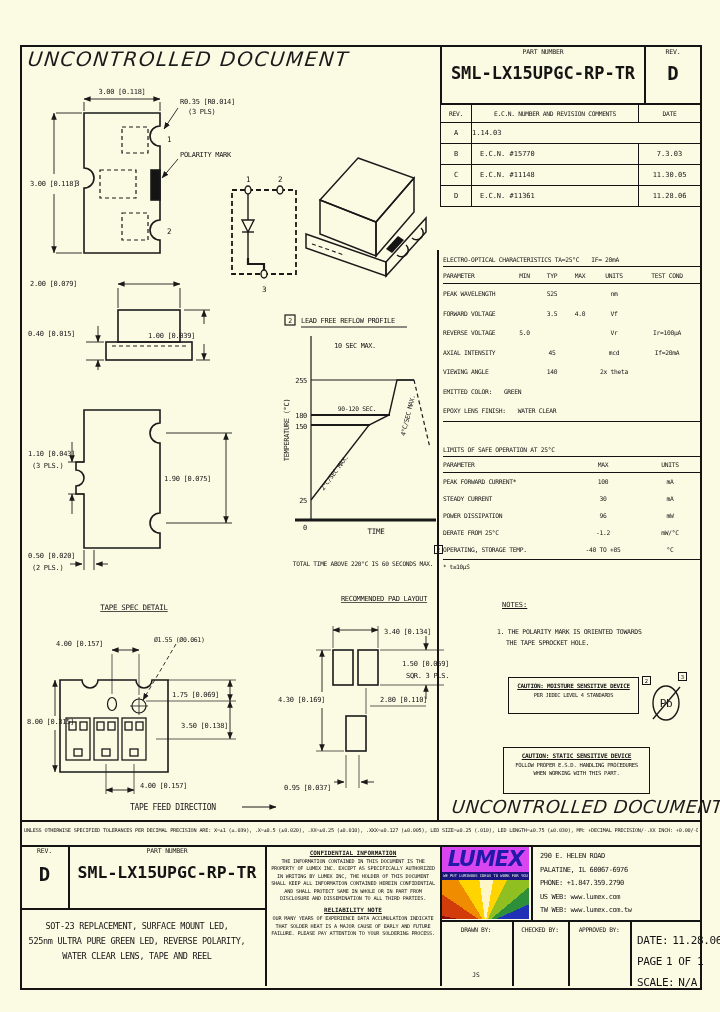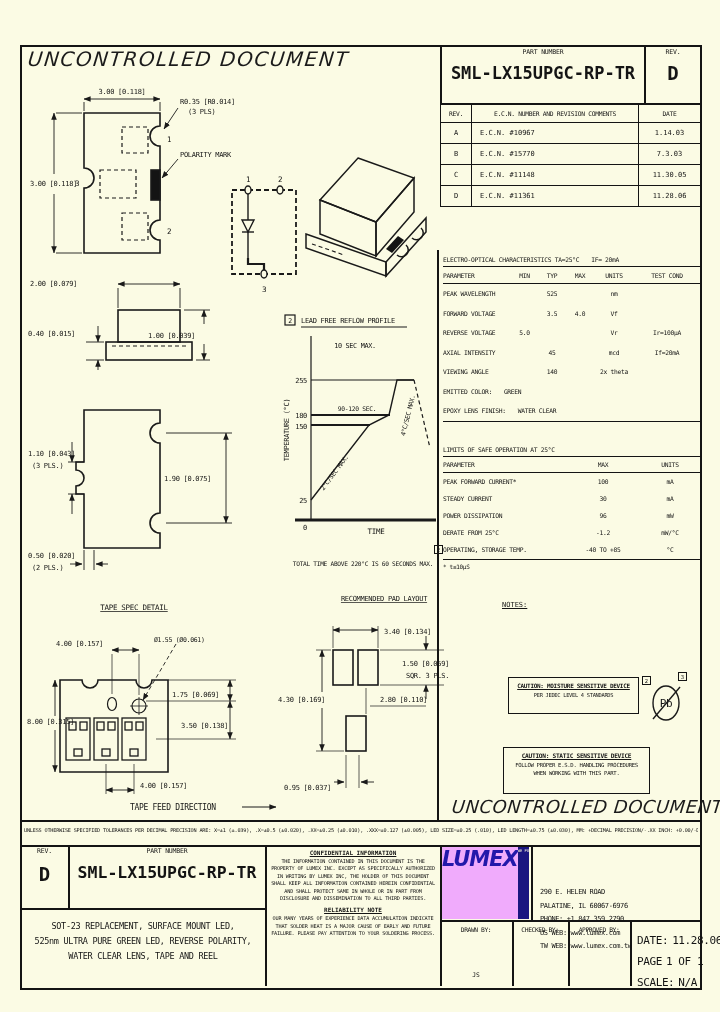--- a/index.html
+++ b/index.html
@@ -67,22 +67,22 @@
   .tb-label{font-size:6.5px;text-align:center;letter-spacing:-0.2px}
   .desc{font-size:8.5px;line-height:15px;text-align:center;padding-top:9px;letter-spacing:-0.3px}
   .conf-t{font-size:6px;font-weight:bold;text-decoration:underline;text-align:center;margin-top:3px}
   .conf-b{font-size:5.2px;line-height:7.4px;text-align:center;padding:2px 4px;letter-spacing:-0.2px}
   .addr{font-size:7px;line-height:13.5px;padding:4px 0 0 6px;letter-spacing:-0.4px;white-space:nowrap}
   .sig-label{font-size:6.3px;text-align:center;padding-top:4px;letter-spacing:-0.4px}
   .sig-val{font-size:6.3px;text-align:center;margin-top:38px}
   .dps{font-size:11px;line-height:21px;padding:8px 0 0 5px;letter-spacing:-0.4px;white-space:nowrap}
   .dps b{font-weight:normal;padding-left:4px}
   
-  .logo{position:absolute;left:442px;top:847px;width:87px;height:72px;background:#f0abfc;
-        display:flex;flex-direction:row;overflow:hidden}
+  .logo{position:absolute;left:442px;top:847px;width:87px;height:72px;background:#d946ef;
+        display:flex;flex-direction:column;overflow:hidden}
   .logo-word{font-family:"DejaVu Sans",sans-serif;font-weight:bold;font-style:italic;font-size:21px;
         color:#2218aa;text-align:center;line-height:25px;letter-spacing:-1px}
   .logo-tag{background:#1a1680;color:#fffbe0;font-size:3.8px;text-align:center;line-height:8px;white-space:nowrap}
   .logo-rainbow{flex:1;background:conic-gradient(from 258deg at 50% 112%,
         #8a0b0b 0 22deg,#d23b0a 22deg 46deg,#f08c00 46deg 70deg,#ffd400 70deg 94deg,
         #fff6c8 94deg 112deg,#ffd400 112deg 128deg,#8fbf21 128deg 152deg,#2e8f3a 152deg 168deg,#2031b8 168deg 204deg)}
   .reflow-footer{position:absolute;left:281px;top:560px;width:164px;font-size:6.2px;text-align:center;
         white-space:nowrap;letter-spacing:-0.3px}
   svg{position:absolute;overflow:visible}
   svg text{font-family:"DejaVu Sans Mono",monospace;fill:#141414;letter-spacing:-0.3px}
@@ -117,21 +117,20 @@
   </div>
 
   <div class="rev-table">
     <div class="rt-row rt-head">
       <span class="rt-c">REV.</span>
       <span>E.C.N. NUMBER AND REVISION COMMENTS</span>
       <span>DATE</span>
     </div>
     <div class="rt-row rt-data">
       <span>A</span>
-      <span class="rt-comment">E.C.N. #10967</span>
       <span>1.14.03</span>
     </div>
     <div class="rt-row rt-data">
       <span>B</span>
       <span class="rt-comment">E.C.N. #15770</span>
       <span>7.3.03</span>
     </div>
     <div class="rt-row rt-data">
       <span>C</span>
       <span class="rt-comment">E.C.N. #11148</span>
@@ -460,20 +459,24 @@
     <div class="safe-grid safe-row">
       <span>OPERATING, STORAGE TEMP.</span>
         <span class="c">-40 TO +85</span>
         <span class="c">°C</span>
     </div>
     <div class="safe-foot">* t≤10μS</div>
   </div>
   <div class="flag" style="left:434px;top:545px">2</div>
 
   <div class="notes-title">NOTES:</div>
+  <div class="notes-body">
+    <div>1. THE POLARITY MARK IS ORIENTED TOWARDS</div>
+    <div class="ind">THE TAPE SPROCKET HOLE.</div>
+  </div>
 
   <div class="caution cau-moist">
     <div class="cau-t">CAUTION: MOISTURE SENSITIVE DEVICE</div>
     <div class="cau-s">PER JEDEC LEVEL 4 STANDARDS</div>
   </div>
   <div class="flag" style="left:642px;top:676px">2</div>
   <svg style="left:648px;top:681px" width="38" height="44" viewBox="0 0 38 44">
     <ellipse cx="18" cy="22" rx="13" ry="17" stroke="#1a1a1a" stroke-width="1.4" fill="none"></ellipse>
     <text x="18" y="26" font-size="11" text-anchor="middle">Pb</text>
     <line x1="5" y1="38" x2="32" y2="6" stroke="#1a1a1a" stroke-width="1.4"></line>
@@ -500,39 +503,39 @@
   <div class="vl" style="left:630px;top:920px;height:66px"></div>
 
   <div class="tb-cell" style="left:22px;top:847px;width:45px">
     <div class="tb-label">REV.</div>
     <div style="font-size:19px;font-weight:bold;text-align:center;margin-top:8px">D</div>
   </div>
   <div class="tb-cell" style="left:70px;top:847px;width:194px">
     <div class="tb-label">PART NUMBER</div>
     <div style="font-size:16.5px;font-weight:bold;text-align:center;margin-top:8px;white-space:nowrap">SML-LX15UPGC-RP-TR</div>
   </div>
-  <div class="tb-cell desc" style="left:22px;top:910px;width:242px">
+  <div class="tb-cell desc" style="left:16px;top:910px;width:242px">
     <div>SOT-23 REPLACEMENT, SURFACE MOUNT LED,</div>
     <div>525nm ULTRA PURE GREEN LED, REVERSE POLARITY,</div>
     <div>WATER CLEAR LENS, TAPE AND REEL</div>
   </div>
 
   <div class="tb-cell" style="left:267px;top:846px;width:172px">
     <div class="conf-t">CONFIDENTIAL INFORMATION</div>
     <div class="conf-b">THE INFORMATION CONTAINED IN THIS DOCUMENT IS THE PROPERTY OF LUMEX INC. EXCEPT AS SPECIFICALLY AUTHORIZED IN WRITING BY LUMEX INC, THE HOLDER OF THIS DOCUMENT SHALL KEEP ALL INFORMATION CONTAINED HEREIN CONFIDENTIAL AND SHALL PROTECT SAME IN WHOLE OR IN PART FROM DISCLOSURE AND DISSEMINATION TO ALL THIRD PARTIES.</div>
     <div class="conf-t" style="margin-top:2px">RELIABILITY NOTE</div>
     <div class="conf-b">OUR MANY YEARS OF EXPERIENCE DATA ACCUMULATION INDICATE THAT SOLDER HEAT IS A MAJOR CAUSE OF EARLY AND FUTURE FAILURE. PLEASE PAY ATTENTION TO YOUR SOLDERING PROCESS.</div>
   </div>
 
   <div class="logo">
     <div class="logo-word">LUMEX</div>
     <div class="logo-tag">WE PUT LUMINOUS IDEAS TO WORK FOR YOU</div>
     <div class="logo-rainbow"></div>
   </div>
-  <div class="tb-cell addr" style="left:534px;top:882px;width:166px">
+  <div class="tb-cell addr" style="left:534px;top:846px;width:166px">
     <div>290 E. HELEN ROAD</div>
     <div>PALATINE, IL 60067-6976</div>
     <div>PHONE: +1.847.359.2790</div>
     <div>US WEB: www.lumex.com</div>
     <div>TW WEB: www.lumex.com.tw</div>
   </div>
 
   <div class="tb-cell" style="left:442px;top:922px;width:68px">
     <div class="sig-label">DRAWN BY:</div>
     <div class="sig-val">JS</div>

